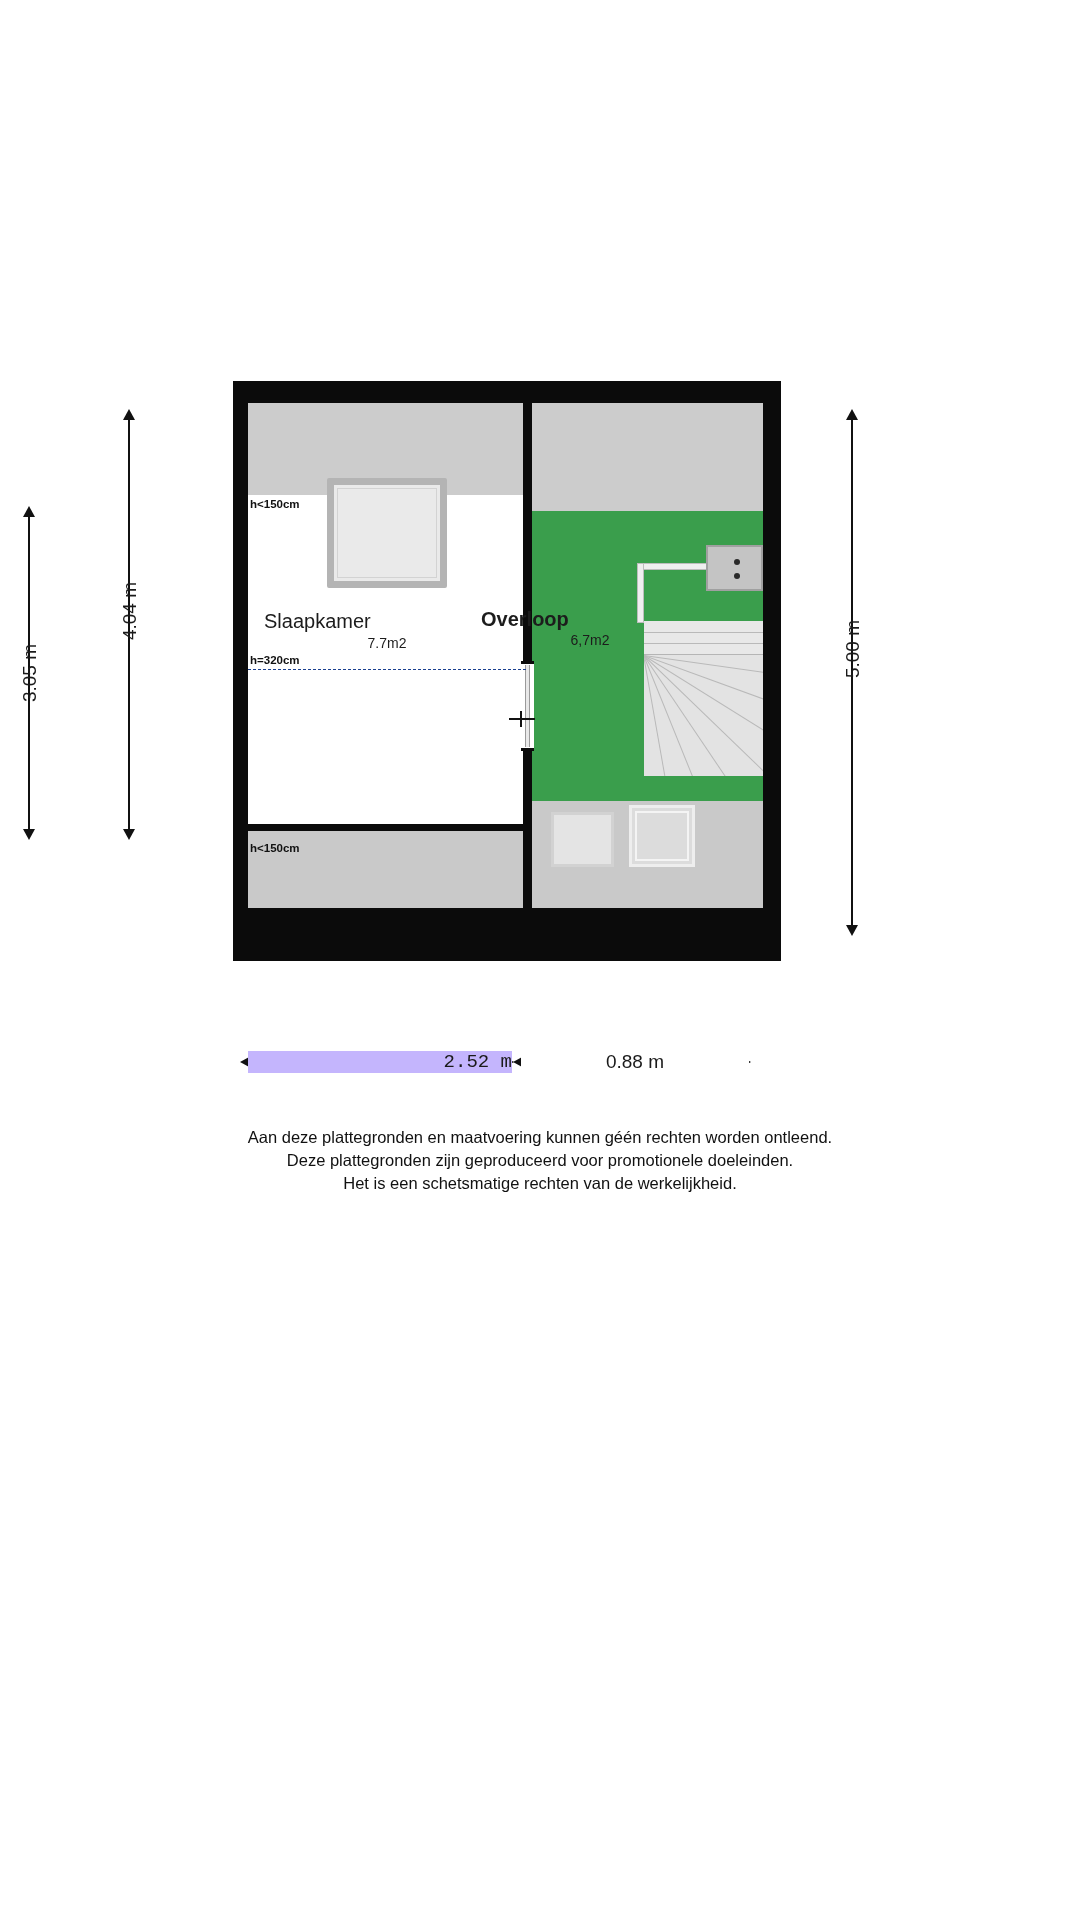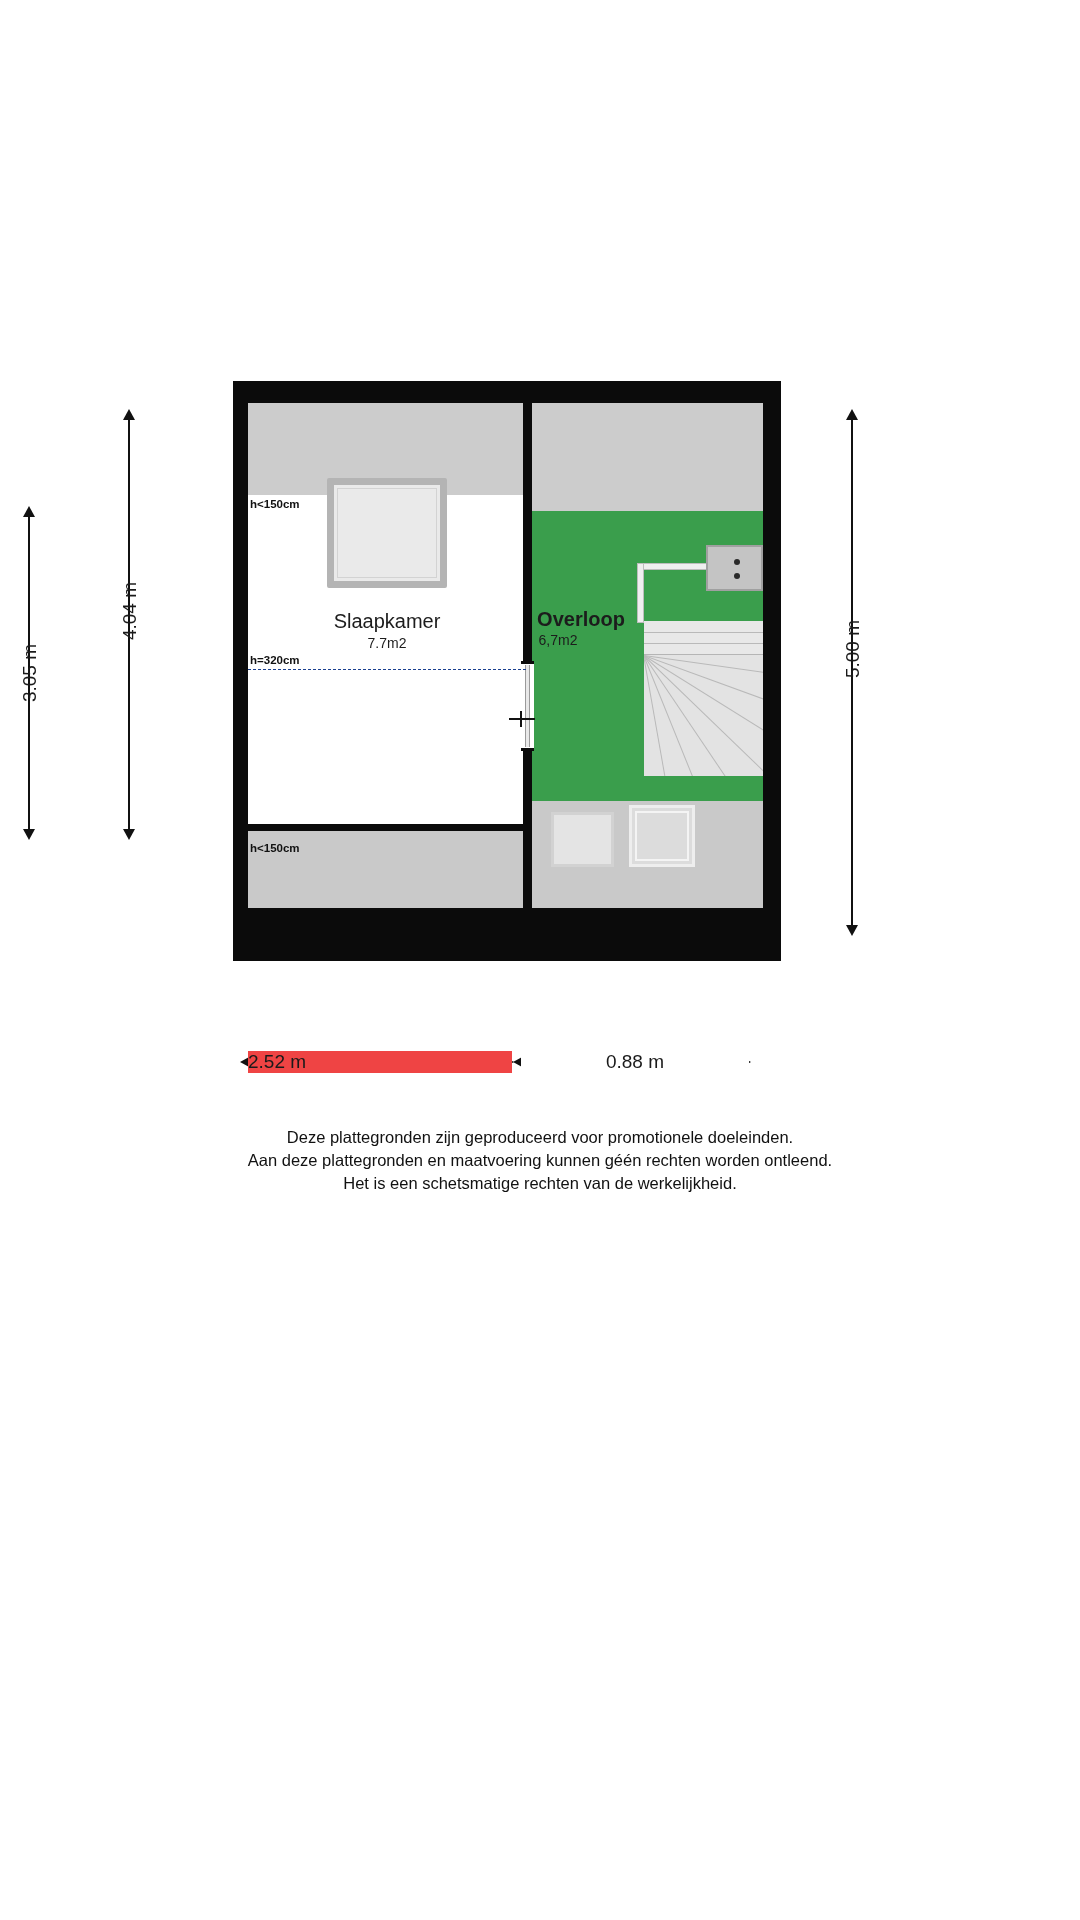--- a/index.html
+++ b/index.html
@@ -297,22 +297,23 @@
     left: 3px; top: 3px; right: 3px; bottom: 3px;
     border: 2px solid #f4f4f4;
     box-sizing: border-box;
   }
 
   
   .room-name {
     position: absolute;
     font-size: 20px;
     color: #1c1c1c;
-    text-align: center;
+    text-align: left;
     white-space: nowrap;
+    padding-left: 16px;
   }
   .room-area {
     position: absolute;
     font-size: 14px;
     color: #1c1c1c;
     text-align: center;
     white-space: nowrap;
   }
   .height-note {
     position: absolute;
@@ -409,36 +410,36 @@
     <div class="room" id="appliance-1"></div>
     <div class="room" id="appliance-2">
       <div id="appliance-2-inner"></div>
     </div>
   </div>
 
   <div class="room-name" style="left:248px; top:610px; width:278px;">Slaapkamer</div>
   <div class="room-area" style="left:248px; top:635px; width:278px;">7.7m2</div>
 
   <div class="room-name" style="left:465px; top:608px; width:232px;font-weight:bold;">Overloop</div>
-  <div class="room-area" style="left:442px; top:632px; width:232px;">6,7m2</div>
+  <div class="room-area" style="left:474px; top:632px; width:232px;">6,7m2</div>
 
   <div class="height-note" style="left:250px; top:498px;">h&lt;150cm</div>
   <div class="height-note" style="left:250px; top:654px;">h=320cm</div>
   <div id="height-line"></div>
   <div class="height-note" style="left:250px; top:842px;">h&lt;150cm</div>
 
   <div class="hline" style="left:248px; top:1061px; width:264px;"></div>
   <div class="arrow arrow-left" style="left:240px; top:1056px;"></div>
   <div class="arrow arrow-right" style="left:503px; top:1056px;"></div>
-  <div class="dim-label" style="left:248px; top:1051px; width:264px; text-align:left; background:#ef4444;">2.52 m</div>
+  <div class="dim-label" style="left:248px; top:1051px; width:264px; text-align:right; background:#c4b5fd;font-family:Liberation Mono, monospace;">2.52 m</div>
 
   <div class="hline" style="left:521px; top:1061px; width:228px;"></div>
   <div class="arrow arrow-left" style="left:513px; top:1056px;"></div>
   <div class="arrow arrow-right" style="left:740px; top:1056px;"></div>
   <div class="dim-label" style="left:521px; top:1051px; width:228px; text-align:center; background:#fff;">0.88 m</div>
 
   <div id="disclaimer">
+    <div>Aan deze plattegronden en maatvoering kunnen géén rechten worden ontleend.</div>
     <div>Deze plattegronden zijn geproduceerd voor promotionele doeleinden.</div>
-    <div>Aan deze plattegronden en maatvoering kunnen géén rechten worden ontleend.</div>
     <div>Het is een schetsmatige rechten van de werkelijkheid.</div>
   </div>
 
 </div>
 
 </body></html>

